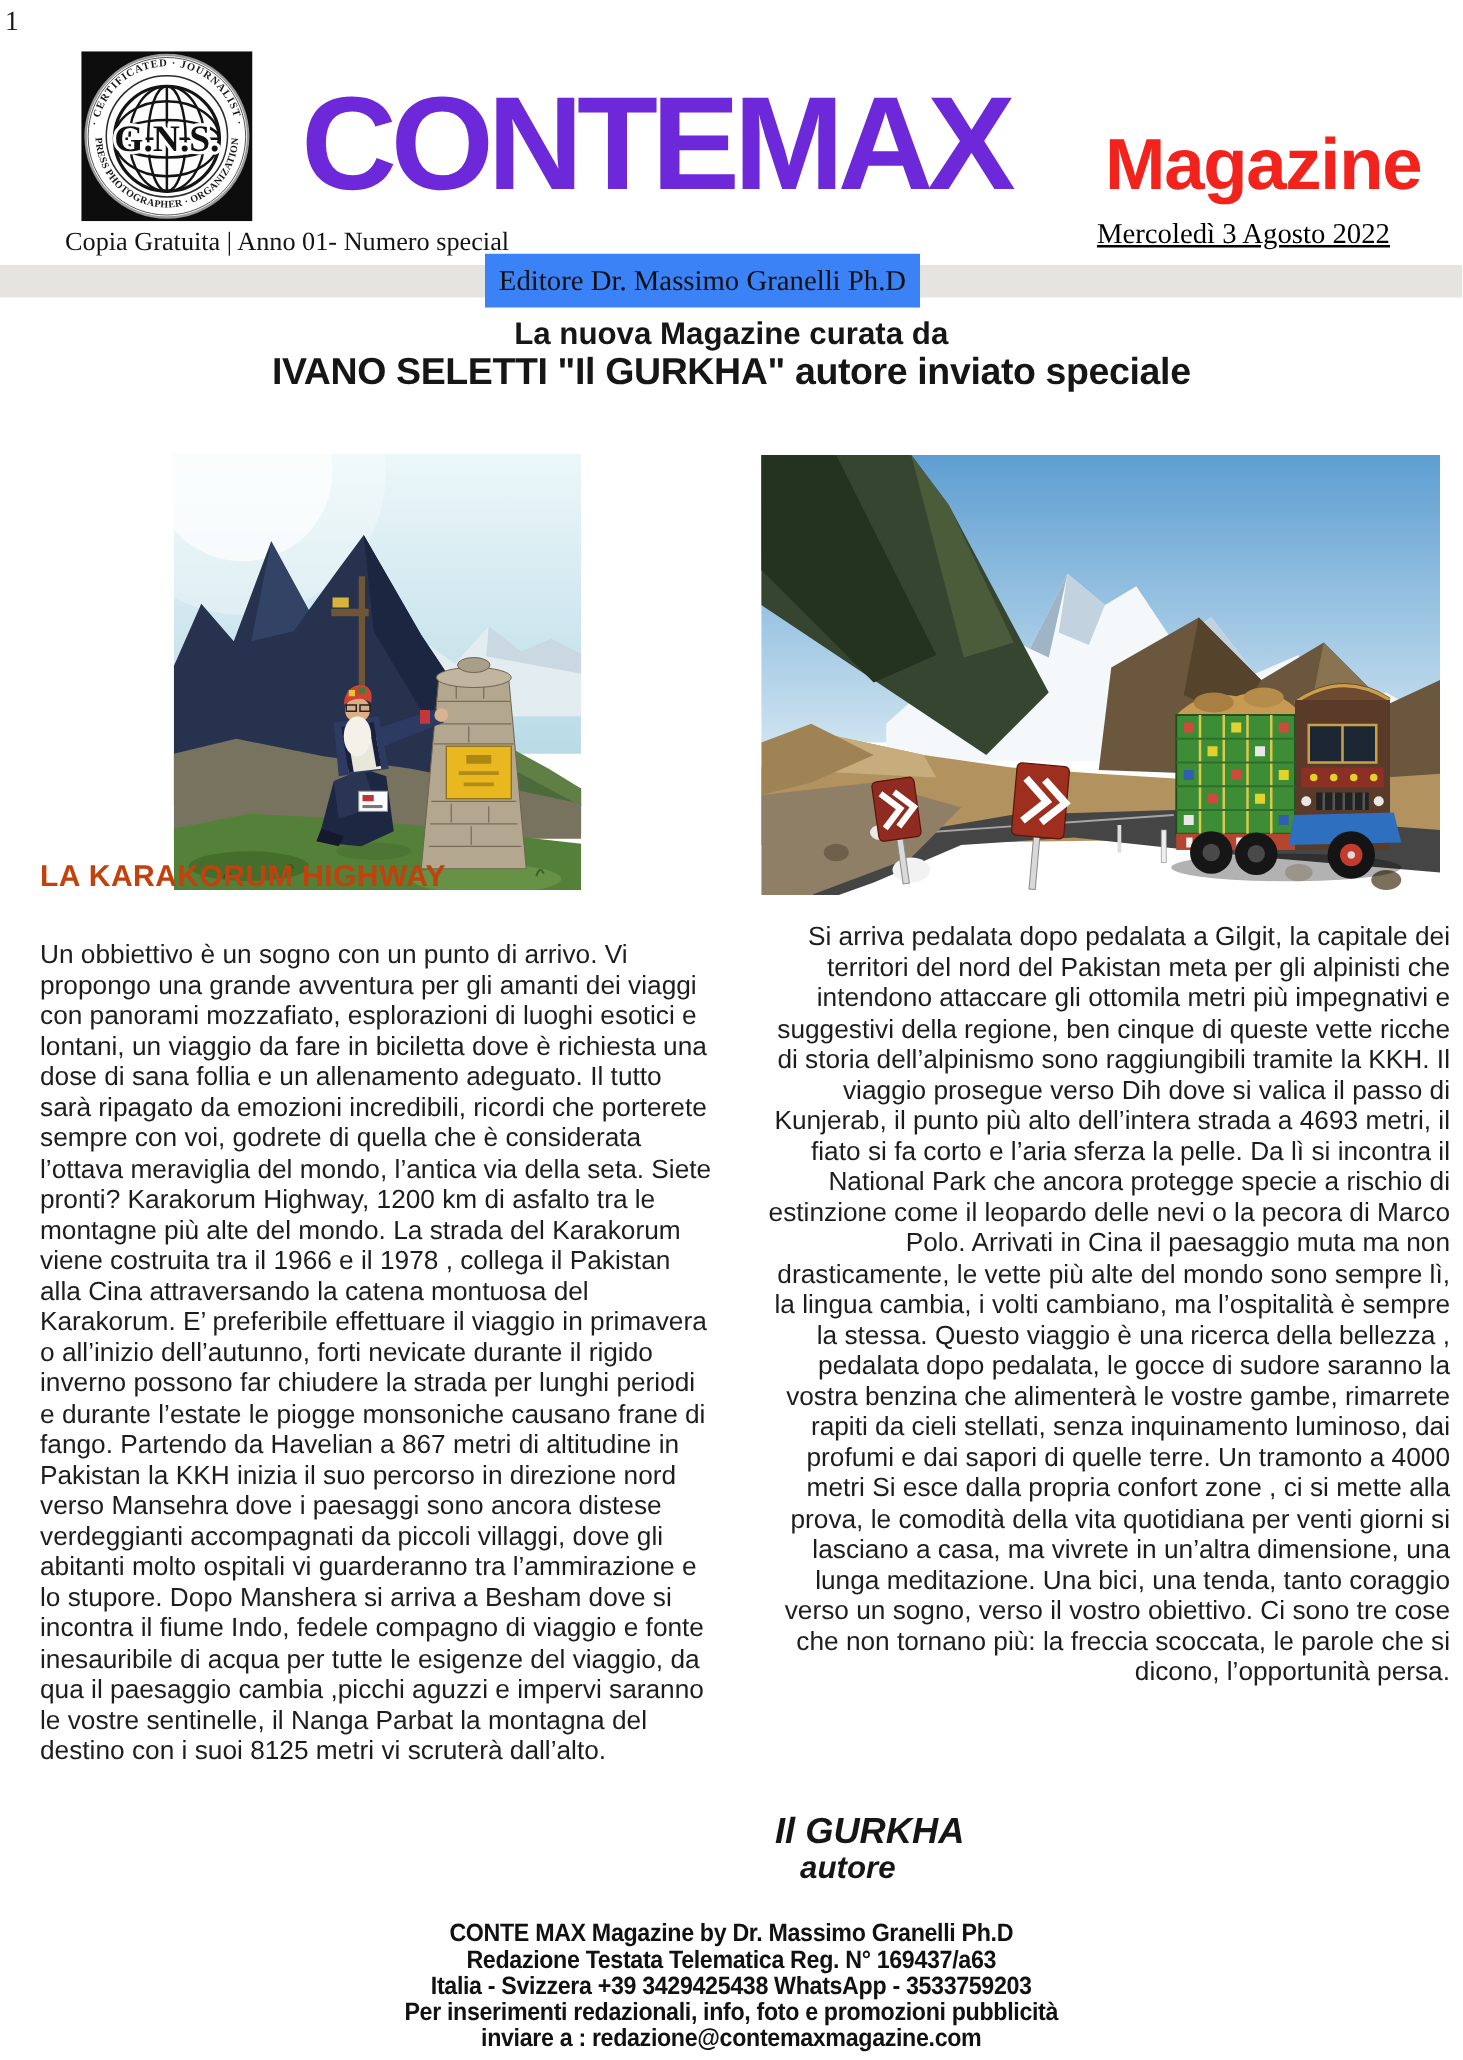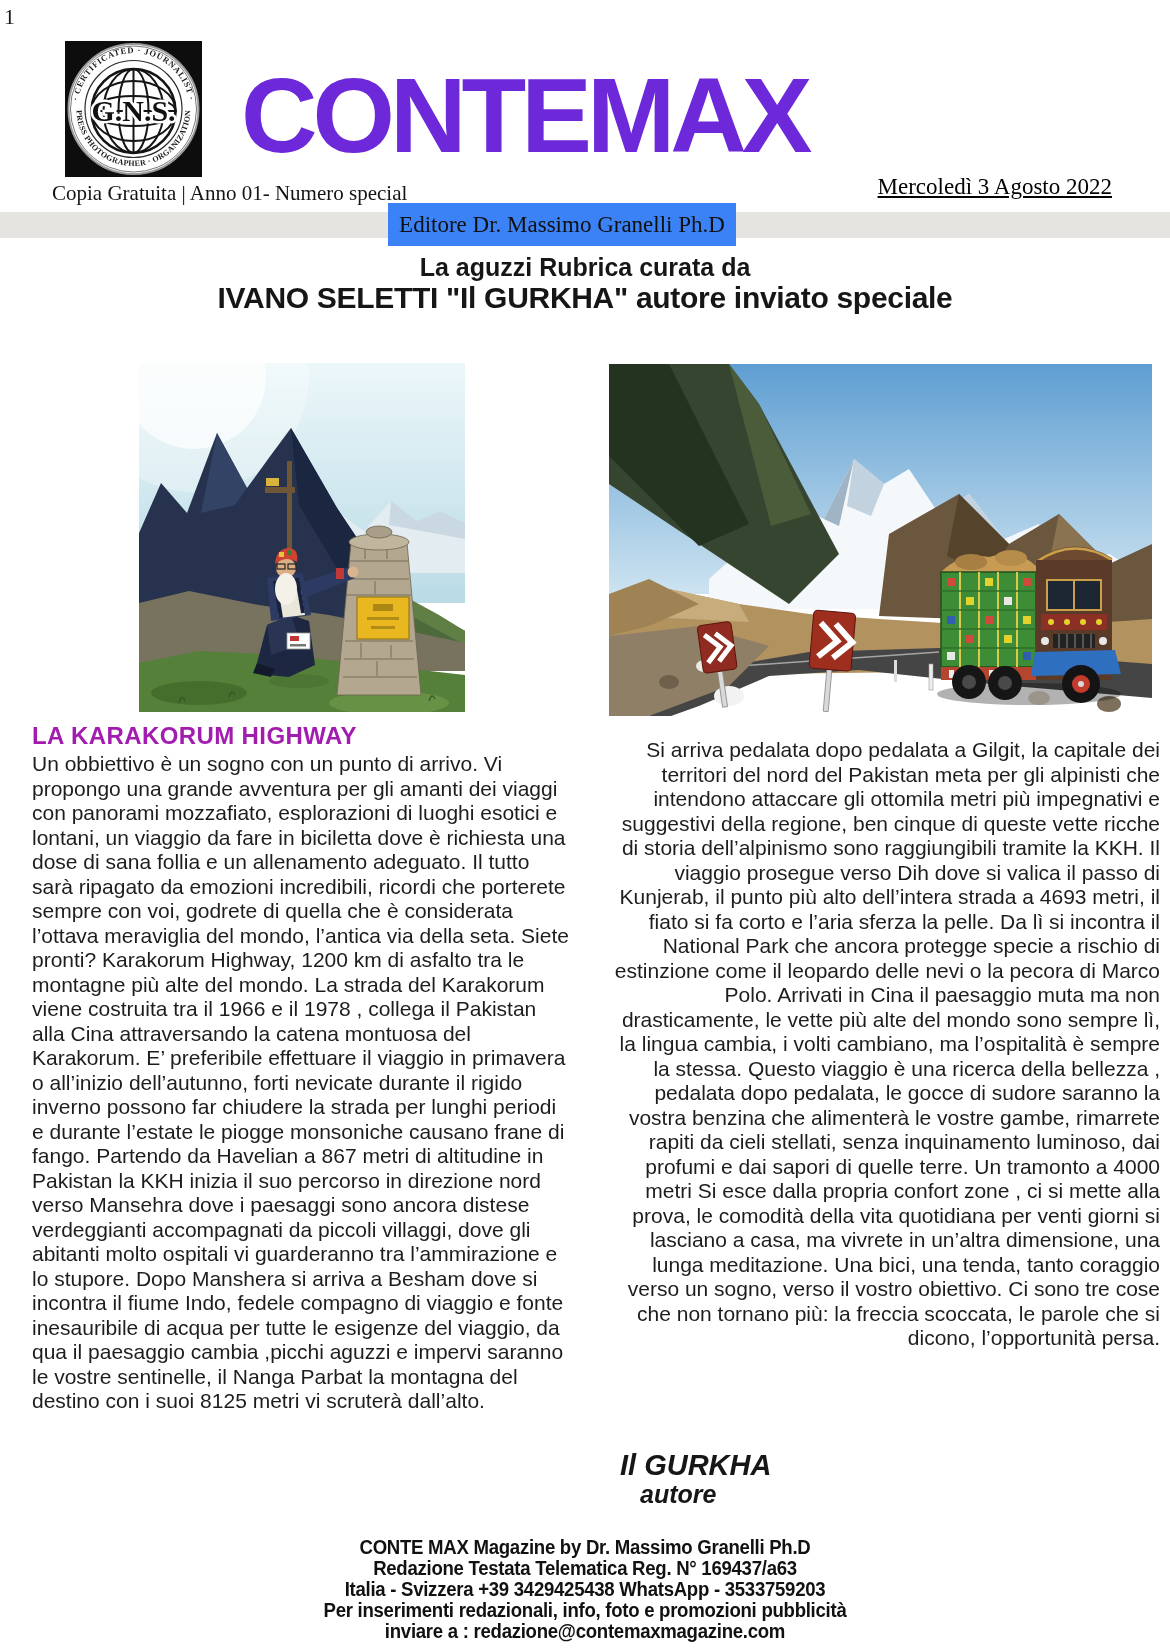--- a/index.html
+++ b/index.html
@@ -20,21 +20,21 @@
   #editor-box{left:388px;top:203px;width:348px;height:43px;background:#3b82f6;
               font-size:23px;text-align:center;line-height:43px;color:#101010;}
   #rubric{left:0;top:253px;width:1170px;text-align:center;}
   #rubric-intro{font-size:25px;font-weight:bold;line-height:28px;color:#161616;}
   #rubric-author{font-size:30px;font-weight:bold;line-height:33px;color:#161616;letter-spacing:-0.3px;}
 
   .photo{display:block;}
   #photo-left{left:139px;top:363px;width:326px;height:349px;}
   #photo-right{left:609px;top:364px;width:543px;height:352px;}
 
-  #article-heading{left:32px;top:722px;font-size:24px;font-weight:bold;letter-spacing:.4px;color:#a21caf;text-align:right;}
+  #article-heading{left:32px;top:688px;font-size:24px;font-weight:bold;letter-spacing:.4px;color:#c2410c;text-align:right;}
   .col{font-size:21px;line-height:24.5px;color:#1d1d1d;text-align:left;}
   #col-left{left:32px;top:752px;width:537px;}
   #col-right{left:612px;top:738px;width:548px;text-align:right;}
 
   #signature{left:612px;top:1450px;font-style:italic;font-weight:bold;color:#161616;}
   #signature-name{font-size:29px;line-height:30px;padding-left:8px;}
   #signature-role{font-size:25px;line-height:28px;margin-left:28px;}
 
   #footer{left:0;top:1537px;width:1170px;text-align:center;font-weight:bold;color:#111;
           font-size:20px;line-height:21px;transform:scaleX(.93);transform-origin:585px 0;
@@ -68,28 +68,29 @@
       <ellipse cx="68.5" cy="70" rx="30" ry="42" stroke-width="2"></ellipse>
       <ellipse cx="68.5" cy="70" rx="42" ry="15" stroke-width="2"></ellipse>
       <ellipse cx="68.5" cy="70" rx="42" ry="30" stroke-width="2"></ellipse>
       <line x1="26.5" y1="70" x2="110.5" y2="70" stroke-width="2"></line>
       <line x1="68.5" y1="28" x2="68.5" y2="112" stroke-width="2"></line>
     </g>
     <text x="68.5" y="80" text-anchor="middle" font-family="Liberation Serif, serif" font-size="30" font-weight="bold" fill="#111" stroke="#ffffff" stroke-width="5" paint-order="stroke">G.N.S.</text>
   </svg>
 
   <div id="masthead-title" class="abs">CONTEMAX</div>
+  <div id="masthead-suffix" class="abs">Magazine</div>
   <div id="issue-line" class="abs serif">Copia Gratuita | Anno 01- Numero special</div>
   <div id="date-line" class="abs serif">Mercoledì 3 Agosto 2022</div>
 
   <div id="gray-band" class="abs"></div>
   <div id="editor-box" class="abs serif">Editore Dr. Massimo Granelli Ph.D</div>
 
   <div id="rubric" class="abs">
-    <div id="rubric-intro">La aguzzi Rubrica curata da</div>
+    <div id="rubric-intro">La nuova Magazine curata da</div>
     <div id="rubric-author">IVANO SELETTI "Il GURKHA" autore inviato speciale</div>
   </div>
 
   <svg id="photo-left" class="abs photo" viewBox="0 0 326 349" preserveAspectRatio="none" role="img">
     <defs>
       <linearGradient id="skyL" x1="0" y1="0" x2="0" y2="1">
         <stop offset="0" stop-color="#ecf7f9"></stop>
           <stop offset="1" stop-color="#b9dbe6"></stop>
       </linearGradient>
     </defs>

